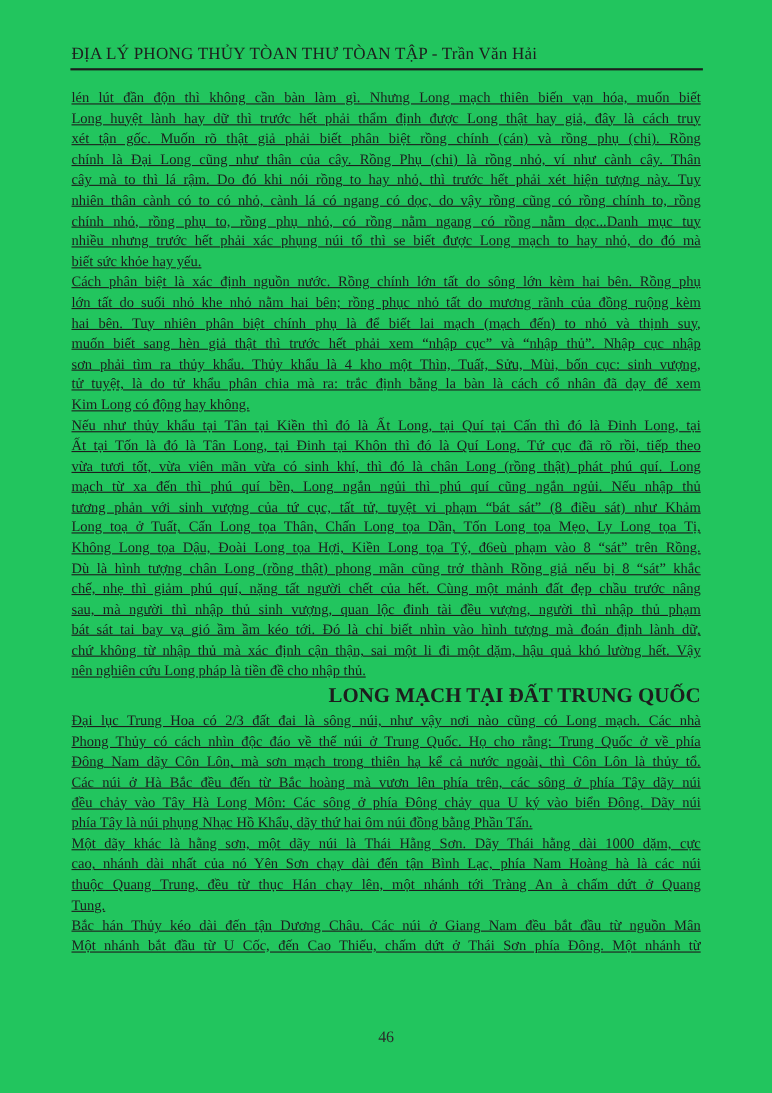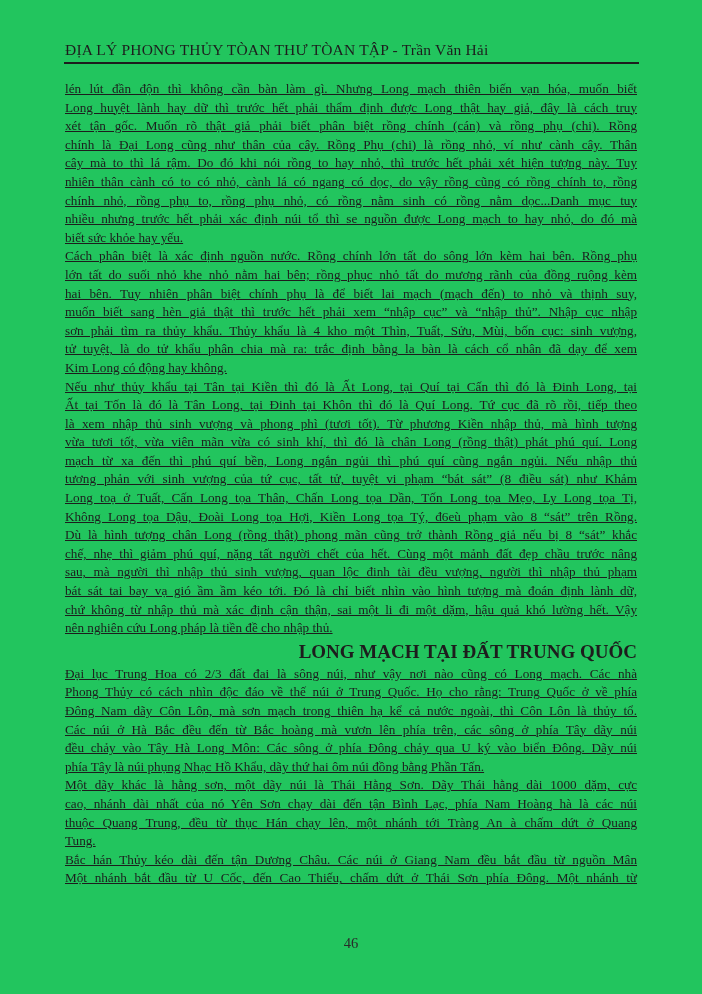--- a/index.html
+++ b/index.html
@@ -72,37 +72,36 @@
   <div class="header">ĐỊA LÝ PHONG THỦY TÒAN THƯ  TÒAN TẬP -  Trần Văn Hải</div>
   <div class="rule"></div>
   <div class="content">
       <div class="para">
         <div class="line">lén lút đần độn thì không cần bàn làm gì. Nhưng Long mạch thiên biến vạn hóa, muốn biết</div>
         <div class="line">Long huyệt lành hay dữ thì trước hết phải thẩm định được Long thật hay giả, đây là cách truy</div>
         <div class="line">xét tận gốc. Muốn rõ thật giả phải biết phân biệt rồng chính (cán) và rồng phụ (chi). Rồng</div>
         <div class="line">chính là Đại Long cũng như thân của cây. Rồng Phụ (chi) là rồng nhỏ, ví như cành cây. Thân</div>
         <div class="line">cây mà to thì lá rậm. Do đó khi nói rồng to hay nhỏ, thì trước hết phải xét hiện tượng này. Tuy</div>
         <div class="line">nhiên thân cành có to có nhỏ, cành lá có ngang có dọc, do vậy rồng cũng có rồng chính to, rồng</div>
-        <div class="line">chính nhỏ, rồng phụ to, rồng phụ nhỏ, có rồng nằm sinh có rồng nằm dọc...Danh mục tuy</div>
-        <div class="line">nhiều nhưng trước hết phải xác định núi tổ thì se nguồn được Long mạch to hay nhỏ, do đó mà</div>
+        <div class="line">chính nhỏ, rồng phụ to, rồng phụ nhỏ, có rồng nằm ngang có rồng nằm dọc...Danh mục tuy</div>
+        <div class="line">nhiều nhưng trước hết phải xác phụng núi tổ thì se biết được Long mạch to hay nhỏ, do đó mà</div>
         <div class="line end">biết sức khỏe hay yếu.</div>
       </div>
       <div class="para">
         <div class="line">Cách phân biệt là xác định nguồn nước. Rồng chính lớn tất do sông lớn kèm hai bên. Rồng phụ</div>
         <div class="line">lớn tất do suối nhỏ khe nhỏ nằm hai bên; rồng phục nhỏ tất do mương rãnh của đồng ruộng kèm</div>
         <div class="line">hai bên. Tuy nhiên phân biệt chính phụ là để biết lai mạch (mạch đến) to nhỏ và thịnh suy,</div>
         <div class="line">muốn biết sang hèn giả thật thì trước hết phải xem “nhập cục” và “nhập thủ”. Nhập cục nhập</div>
         <div class="line">sơn phải tìm ra thủy khẩu. Thủy khẩu là 4 kho một Thìn, Tuất, Sửu, Mùi, bốn cục: sinh vượng,</div>
         <div class="line">tử tuyệt, là do tử khẩu phân chia mà ra: trắc định bằng la bàn là cách cổ nhân đã dạy để xem</div>
         <div class="line end">Kim Long có động hay không.</div>
       </div>
       <div class="para">
         <div class="line">Nếu như thủy khẩu tại Tân tại Kiền thì đó là Ất Long, tại Quí tại Cấn thì đó là Đinh Long, tại</div>
         <div class="line">Ất  tại Tốn là đó là Tân Long, tại Đinh tại Khôn thì đó là Quí Long. Tứ cục đã rõ rồi, tiếp theo</div>
-        <div class="line">là xem nhập thủ sinh vượng và phong phì (tươi tốt). Từ phương Kiền nhập thủ, mà hình tượng</div>
         <div class="line">vừa tươi tốt, vừa viên mãn vừa có sinh khí, thì đó là chân Long (rồng thật) phát phú quí. Long</div>
         <div class="line">mạch từ xa đến thì phú quí bền, Long ngắn ngủi thì phú quí cũng ngắn ngủi. Nếu nhập thủ</div>
         <div class="line">tương phản với sinh vượng của tứ cục, tất tử, tuyệt vi phạm “bát sát” (8 điều sát) như Khảm</div>
         <div class="line">Long toạ ở Tuất, Cấn Long tọa Thân, Chấn Long tọa Dần, Tốn Long tọa Mẹo, Ly Long tọa Tị,</div>
         <div class="line">Không Long tọa Dậu, Đoài Long tọa Hợi, Kiền Long tọa Tý, đ6eù phạm vào 8 “sát” trên Rồng.</div>
         <div class="line">Dù là hình tượng chân Long (rồng thật) phong mãn cũng trở thành Rồng giả nếu bị 8 “sát” khắc</div>
         <div class="line">chế, nhẹ thì giảm phú quí, nặng tất người chết của hết. Cùng một mảnh đất đẹp chầu trước nâng</div>
         <div class="line">sau, mà người thì nhập thủ sinh vượng, quan lộc đinh tài đều vượng, người thì nhập thủ phạm</div>
         <div class="line">bát sát tai bay vạ gió ầm ầm kéo tới. Đó là chỉ biết nhìn vào hình tượng mà đoán định lành dữ,</div>
         <div class="line">chứ không từ nhập thủ mà xác định cận thận, sai một li đi một dặm, hậu quả khó lường hết. Vậy</div>

